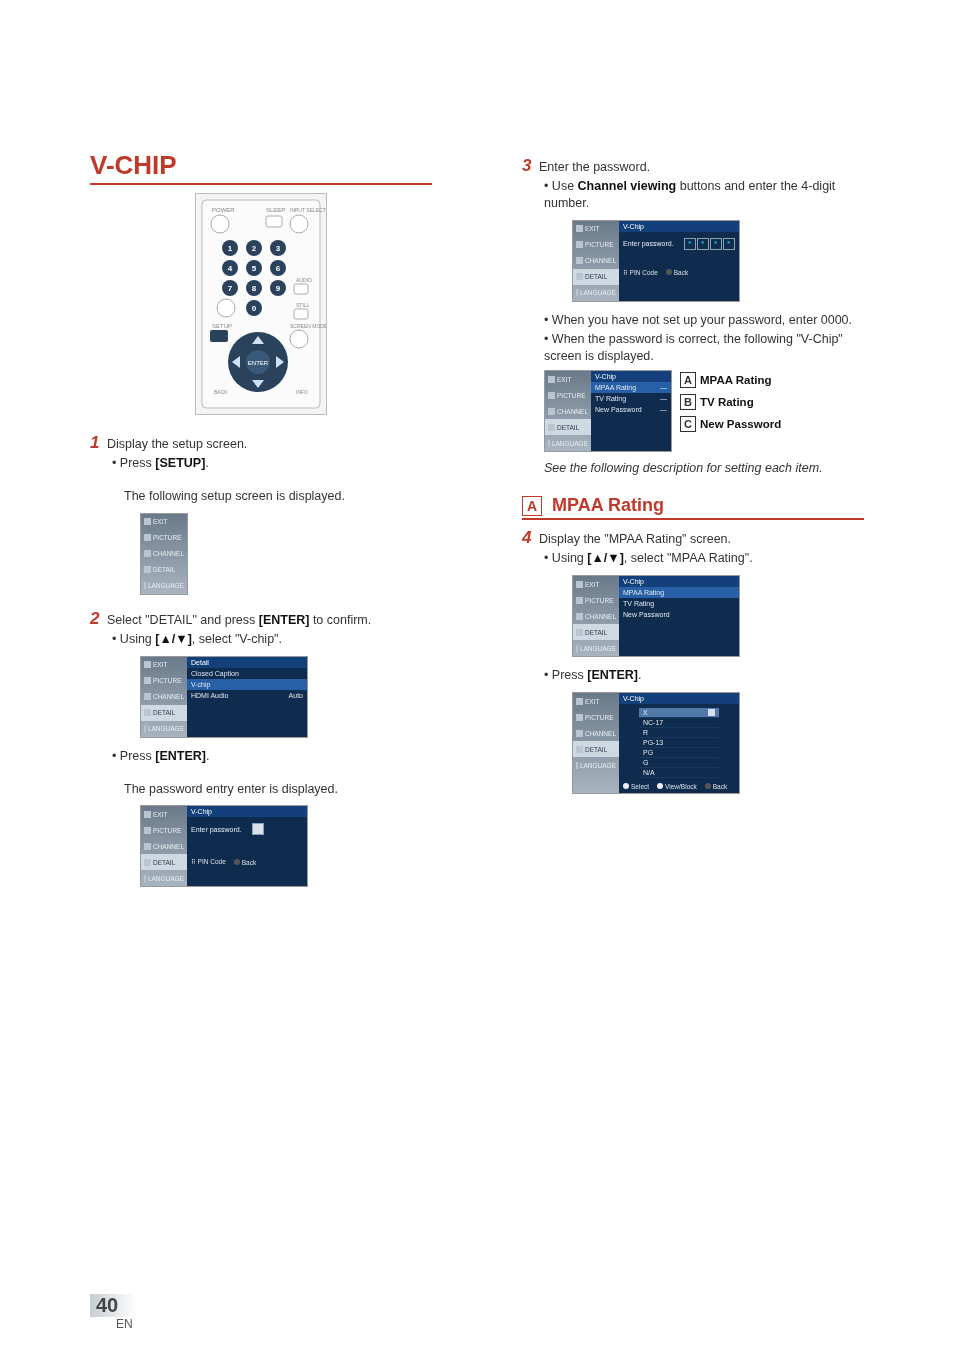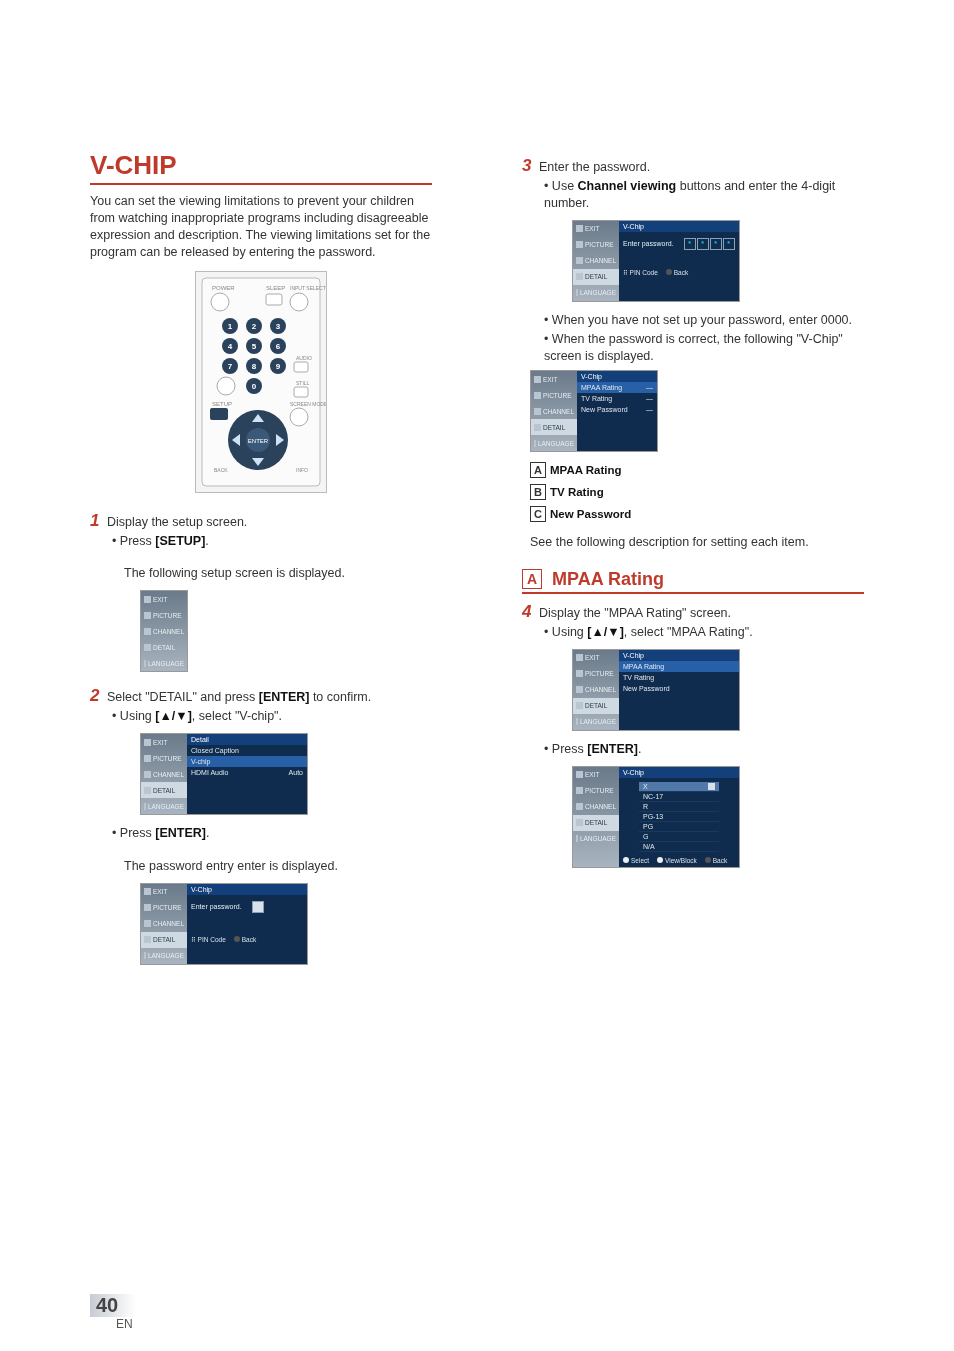--- a/index.html
+++ b/index.html
@@ -165,21 +165,20 @@
   .page-num .en { font-size:12px; color:#555; padding-left:26px; }
   b { font-weight:bold; color:#111; }
 </style>
 </head>
 <body>
 
 <div class="page">
 
   <div class="col">
     <h1 class="vchip-title">V-CHIP</h1>
-    <div class="intro">You can set the viewing limitations to prevent your children from watching inappropriate programs including disagreeable expression and description. The viewing limitations set for the program can be released by entering the password.</div>
 
     
     <div class="remote">
       <svg width="130" height="220" viewBox="0 0 130 220">
         <rect x="6" y="6" width="118" height="208" rx="4" fill="#fbfbfb" stroke="#bbb"></rect>
         <text x="16" y="18" font-size="6" fill="#888">POWER</text>
         <circle cx="24" cy="30" r="9" fill="#fff" stroke="#aaa"></circle>
         <text x="70" y="18" font-size="6" fill="#888">SLEEP</text>
         <rect x="70" y="22" width="16" height="11" rx="2" fill="#fff" stroke="#aaa"></rect>
         <text x="94" y="18" font-size="5" fill="#888">INPUT SELECT</text>
@@ -406,21 +405,21 @@
             <span><span class="kdot"></span><span>Back</span></span>
           </div>
         </div>
       </div>
     </div>
 
     <div class="bullet-line">• <span>When you have not set up your password, enter 0000.</span></div>
     <div class="bullet-line">• <span>When the password is correct, the following "V-Chip" screen is displayed.</span></div>
 
     
-    <div class="osd-callouts" style="margin-left:8px; margin-top:6px;flex-direction:column;">
+    <div class="osd-callouts" style="margin-left:22px; margin-top:6px;">
       <div class="osd" style="margin:0;">
         <div class="osd-row">
           <div class="sidebar">
             <div class="sidebar-item">
                 <span class="sideicon"></span>
                 <span>EXIT</span>
               </div>
             <div class="sidebar-item">
                 <span class="sideicon"></span>
                 <span>PICTURE</span>
@@ -456,21 +455,21 @@
           </div>
         </div>
       </div>
       <div class="callout-labels">
         <div><span class="boxletter">A</span><b>MPAA Rating</b></div>
         <div><span class="boxletter">B</span><b>TV Rating</b></div>
         <div><span class="boxletter">C</span><b>New Password</b></div>
       </div>
     </div>
 
-    <div class="indent2" style="margin-left:8px; margin-top:8px;">See the following description for setting each item.</div>
+    <div class="indent2" style="margin-left:22px; margin-top:8px;font-style:italic;">See the following description for setting each item.</div>
 
     
     <div class="submpaa-head">
       <span class="boxletter">A</span>
       <span class="title">MPAA Rating</span>
     </div>
 
     
     <div class="step-line">
       <span class="stepnum">4</span>

